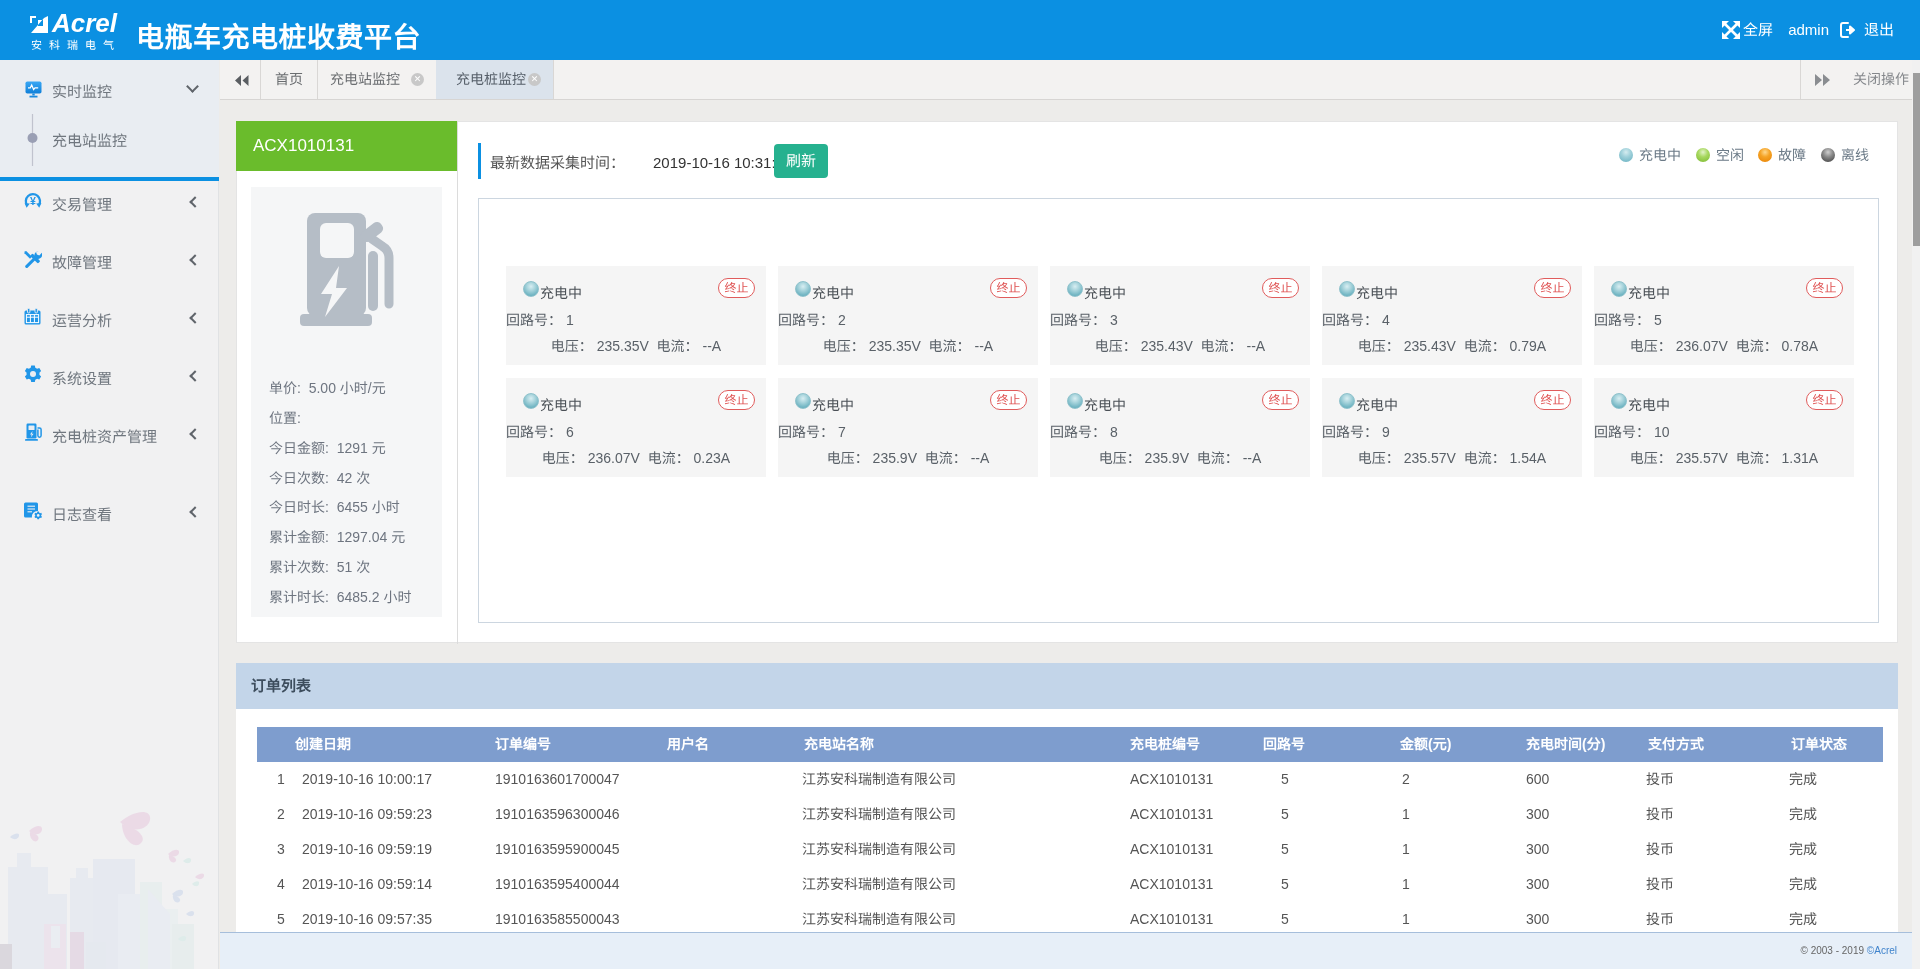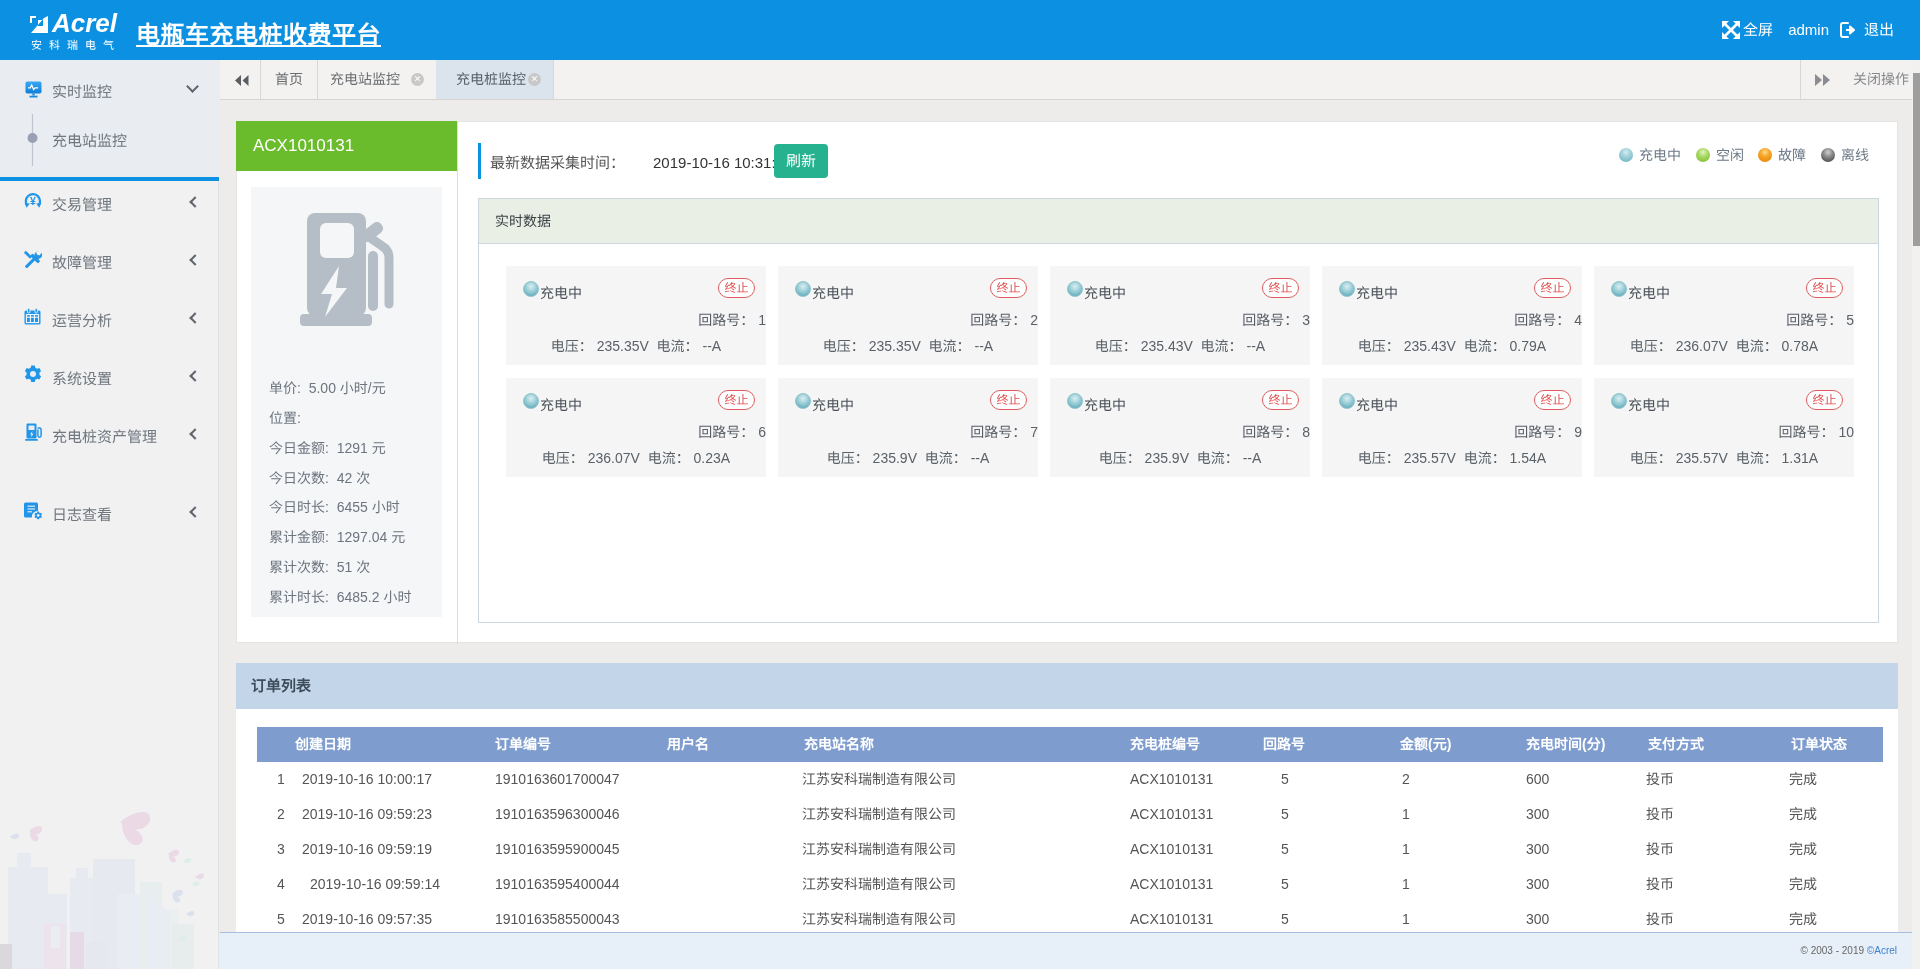--- a/index.html
+++ b/index.html
@@ -6,21 +6,21 @@
   * { margin:0; padding:0; box-sizing:border-box; }
   html,body { width:1920px; height:969px; overflow:hidden; }
   body { font-family:"Liberation Sans", sans-serif; font-size:14px; position:relative; background:#edecea; }
   .abs { position:absolute; }
 
   
   #topbar { position:absolute; left:0; top:0; width:1920px; height:60px; background:#0b90e2; z-index:10; }
   #logo { position:absolute; left:30px; top:13px; }
   #brandname { position:absolute; left:52px; top:8px; color:#fff; font-size:26px; font-weight:bold; font-style:italic; letter-spacing:0px; }
   #brandsub { position:absolute; left:31px; top:36px; color:#fff; font-size:11px; letter-spacing:7px; white-space:nowrap; }
-  #apptitle { position:absolute; left:136px; top:15px; color:#fff; font-size:24px; font-weight:bold; letter-spacing:0.5px;text-decoration:underline; }
+  #apptitle { position:absolute; left:136px; top:15px; color:#fff; font-size:28px; font-weight:bold; letter-spacing:0.5px; }
   .topright { position:absolute; top:0; height:60px; line-height:60px; color:#fff; font-size:15px; }
 
   
   #sidebar { position:absolute; left:0; top:60px; width:219px; height:909px; background:#f1f1f2; border-right:1px solid #e0e2e4; z-index:5; }
   #sb-group { position:absolute; left:0; top:0; width:219px; height:117px; background:#e9edf2; }
   #sb-bluebar { position:absolute; left:0; top:117px; width:219px; height:4px; background:#0b90e2; }
   .mitem { position:absolute; left:0; width:219px; height:24px; }
   .mtext { position:absolute; left:52px; top:0; font-size:15px; color:#70777f; }
   .chev-l { position:absolute; left:191px; top:5px; width:8px; height:8px; border-left:2px solid #5f646a; border-bottom:2px solid #5f646a; transform:rotate(45deg); }
   .chev-d { position:absolute; left:188px; top:3px; width:9px; height:9px; border-left:2px solid #5f646a; border-bottom:2px solid #5f646a; transform:rotate(-45deg); }
@@ -44,21 +44,21 @@
   .legend { position:absolute; top:26px; height:14px; line-height:15px; font-size:14px; color:#6b7a87; }
   .orb { position:absolute; width:14px; height:14px; border-radius:50%; }
   #rtbox { position:absolute; left:241px; top:76px; width:1401px; height:425px; border:1px solid #ccd6e0; background:#fff; }
   #rthdr { position:absolute; left:0; top:0; width:1399px; height:45px; background:#e9efe4; border-bottom:1px solid #ccd6e0; color:#3c4247; font-size:14px; line-height:45px; padding-left:16px; }
   .card { position:absolute; width:260px; height:99px; background:#f5f5f5; color:#5a6168; font-size:14px; }
   .orb2 { position:absolute; left:17px; top:15px; width:16px; height:16px; border-radius:50%;
           background:radial-gradient(circle at 50% 32%, #d8eef2 0%, #a8d4dc 35%, #6fb4c2 75%, #5fa7b6 100%);
           border:1px solid #8fc2cc; }
   .cstat { position:absolute; left:34px; top:16px; color:#4a5056; }
   .stopbtn { position:absolute; right:11px; top:12px; width:37px; height:20px; border:1px solid #e05c5c; border-radius:10px; color:#df5353; font-size:12px; text-align:center; line-height:19px; background:#fff; }
-  .cloop { position:absolute; left:0; top:43px; width:260px; text-align:right; }
+  .cloop { position:absolute; left:0; top:43px; width:260px; text-align:left; }
   .cvolt { position:absolute; left:0; top:69px; width:260px; text-align:center; }
 
   
   #bandB { position:absolute; left:236px; top:663px; width:1662px; height:46px; background:#c3d5e9; color:#3d4d5d; font-size:15px; font-weight:bold; line-height:46px; padding-left:15px; z-index:1; }
   #panelB { position:absolute; left:236px; top:709px; width:1662px; height:281px; background:#fff; z-index:1; }
   #thead { position:absolute; left:21px; top:18px; width:1626px; height:35px; background:#7e9dce; color:#fff; }
   #thead span { position:absolute; top:0; height:35px; line-height:35px; font-size:14px; font-weight:bold; }
   .trow { position:absolute; left:21px; width:1626px; height:35px; color:#555; }
   .trow span { position:absolute; top:0; height:35px; line-height:35px; font-size:14px; }
 
@@ -298,21 +298,20 @@
   <span class="orb" style="left:1382px; top:26px; background:radial-gradient(circle at 50% 30%, #d5ecf0 0%, #9fd0da 40%, #66b0c0 100%);"></span>
   <span class="legend" style="left:1402px;">充电中</span>
   <span class="orb" style="left:1459px; top:26px; background:radial-gradient(circle at 50% 30%, #e2f3c8 0%, #a8d860 40%, #7ab82e 100%);"></span>
   <span class="legend" style="left:1479px;">空闲</span>
   <span class="orb" style="left:1521px; top:26px; background:radial-gradient(circle at 50% 30%, #ffd98e 0%, #f5a325 40%, #e88000 100%);"></span>
   <span class="legend" style="left:1541px;">故障</span>
   <span class="orb" style="left:1584px; top:26px; background:radial-gradient(circle at 50% 30%, #cfcfcf 0%, #8a8a8a 40%, #3a3a3a 100%);"></span>
   <span class="legend" style="left:1604px;">离线</span>
 
   <div id="rtbox">
-    <div id="rthdr">实时数据</div>
   <div class="card" style="left: 27px; top: 67px;">
         <span class="orb2"></span>
         <span class="cstat">充电中</span>
         <span class="stopbtn">终止</span>
         <div class="cloop">回路号：&nbsp;1</div>
         <div class="cvolt">电压：&nbsp;235.35V&nbsp; 电流：&nbsp;--A</div>
       </div>
       <div class="card" style="left: 299px; top: 67px;">
         <span class="orb2"></span>
         <span class="cstat">充电中</span>
@@ -424,21 +423,21 @@
       <span style="left:545px;">江苏安科瑞制造有限公司</span>
       <span style="left:873px;">ACX1010131</span>
       <span style="left:1024px;">5</span>
       <span style="left:1145px;">1</span>
       <span style="left:1269px;">300</span>
       <span style="left:1389px;">投币</span>
       <span style="left:1532px;">完成</span>
     </div>
     <div class="trow" style="top: 158px;">
       <span style="left:20px;">4</span>
-      <span style="left:45px;margin-left:8px;">2019-10-16 09:59:14</span>
+      <span style="left:45px;">2019-10-16 09:59:14</span>
       <span style="left:238px;">1910163595400044</span>
       <span style="left:545px;">江苏安科瑞制造有限公司</span>
       <span style="left:873px;">ACX1010131</span>
       <span style="left:1024px;">5</span>
       <span style="left:1145px;">1</span>
       <span style="left:1269px;">300</span>
       <span style="left:1389px;">投币</span>
       <span style="left:1532px;">完成</span>
     </div>
     <div class="trow" style="top: 193px;">

